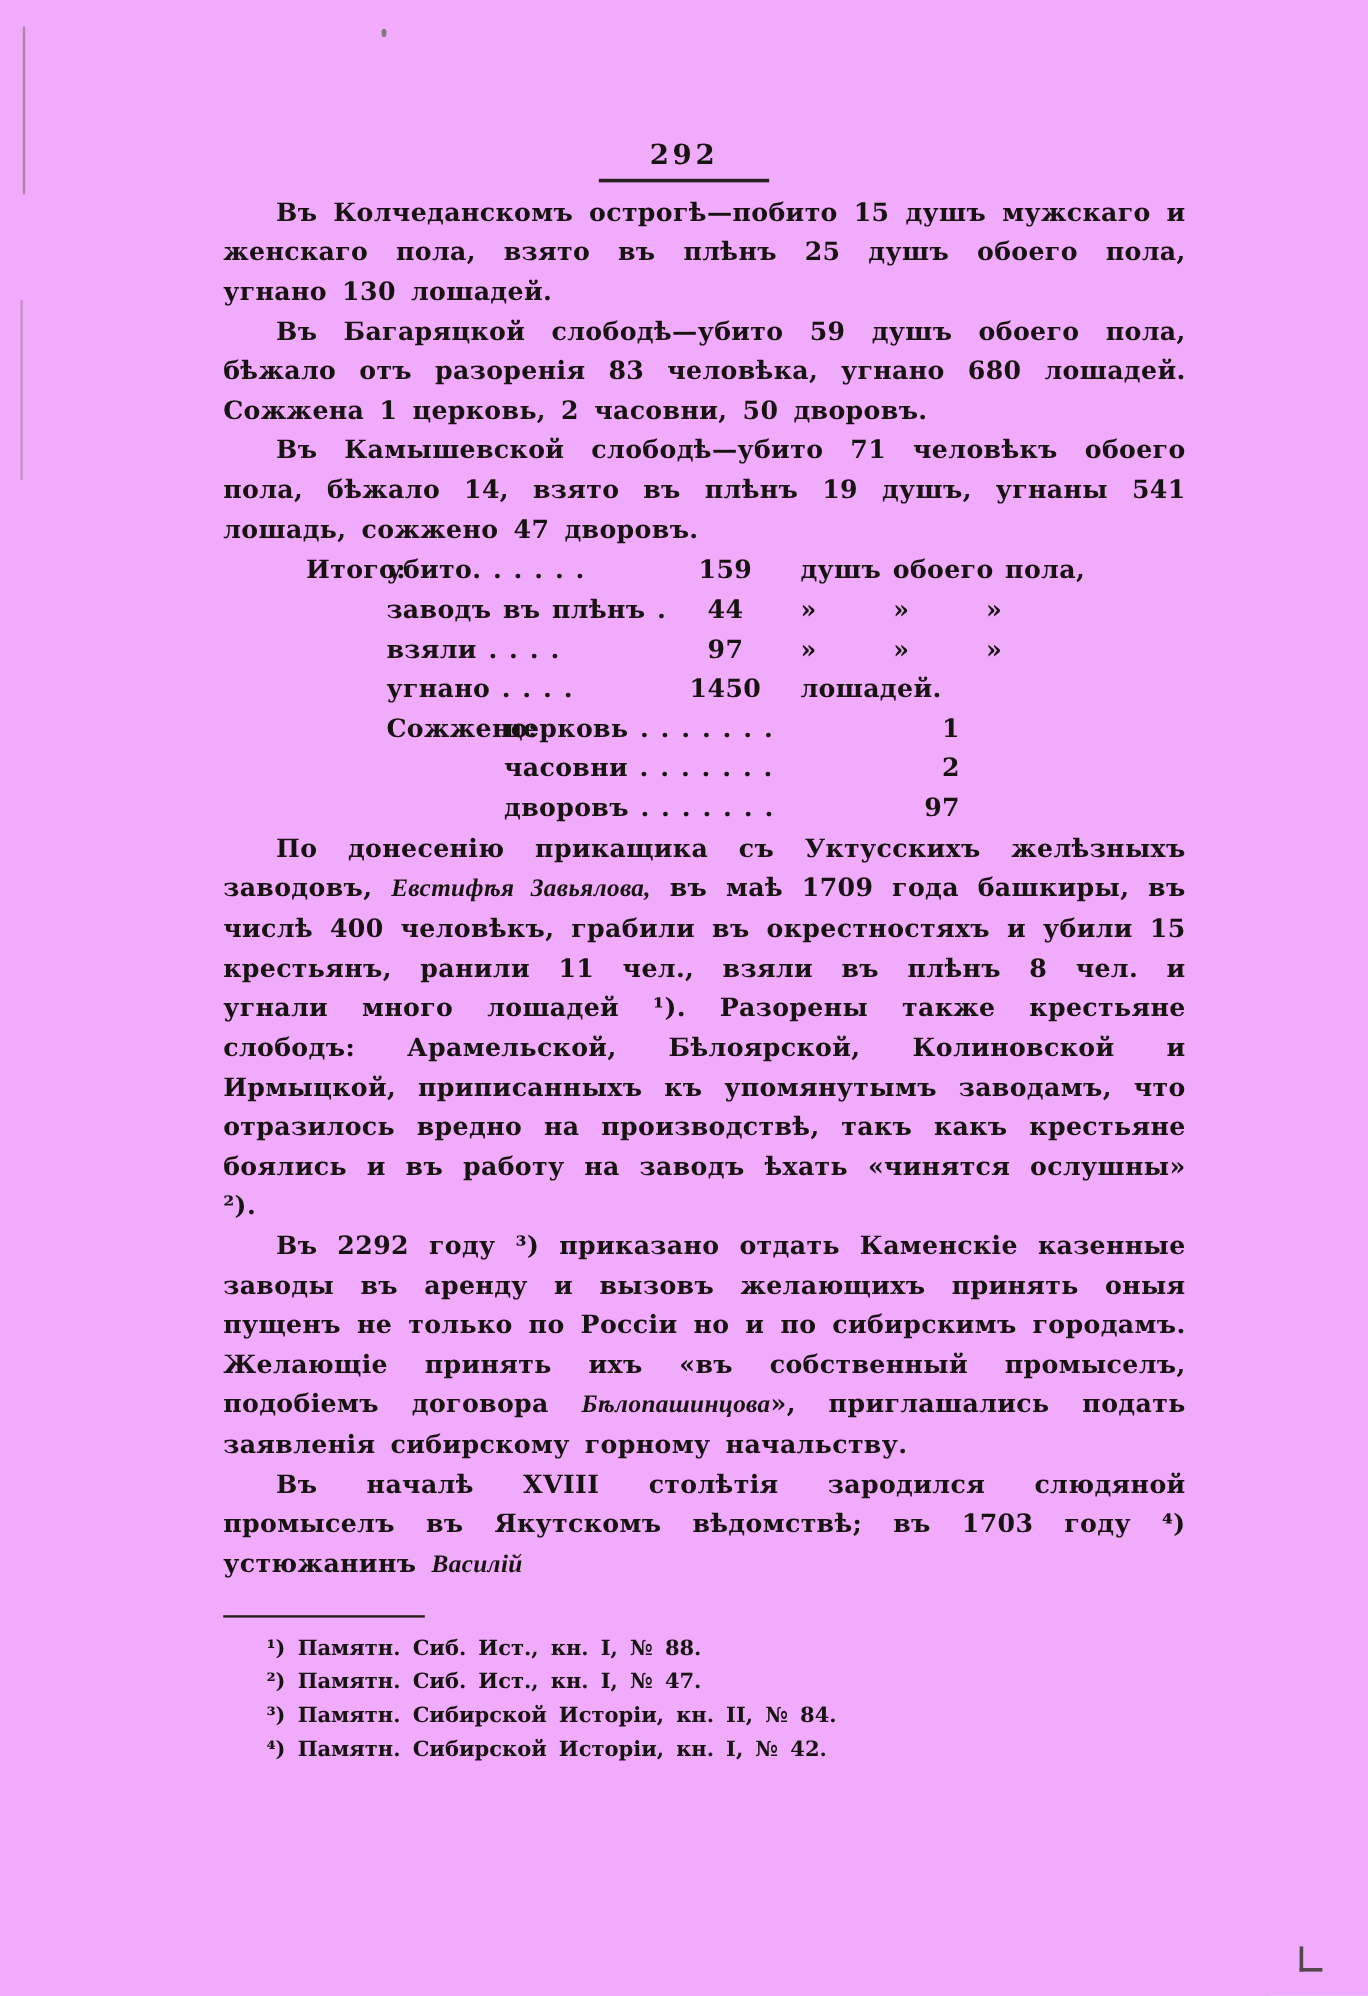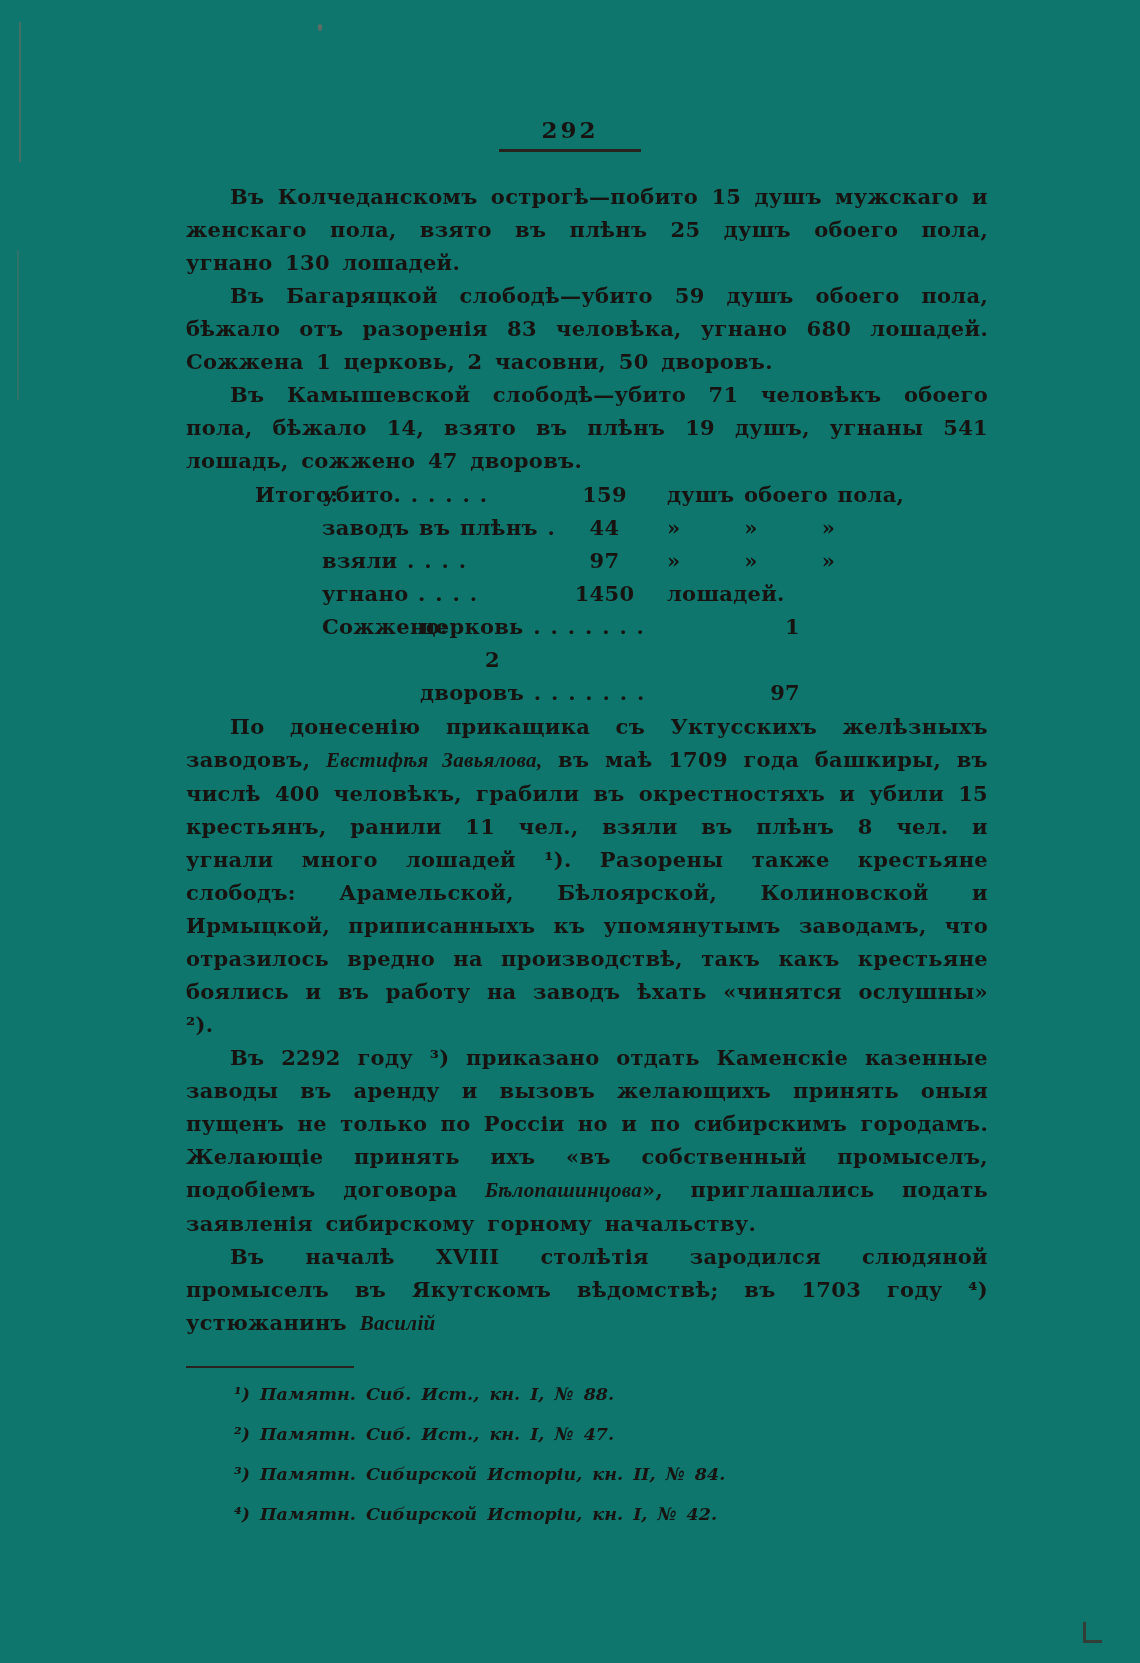--- a/index.html
+++ b/index.html
@@ -5,32 +5,32 @@
   html, body { margin: 0; padding: 0; }
   body {
     width: 1140px; height: 1663px;
     background: #e9e7e2;
     font-family: "DejaVu Serif", serif;
     color: #171310;
   }
   .page {
     position: relative;
     width: 1140px; height: 1663px;
-    background: #0f766e;
+    background: #f0abfc;
     overflow: hidden;
   }
   .pagenum-wrap { text-align: center; padding-top: 116px; }
   .pagenum {
     display: inline-block;
     font-size: 23px; font-weight: bold; letter-spacing: 3px;
     border-bottom: 3px solid #28231e;
     padding: 0 42px 6px 42px;
   }
   .content {
-    margin: 28px 152px 0 186px;
+    margin: 8px 152px 0 186px;
     font-size: 21px; font-weight: bold;
     line-height: 33px;
     text-align: justify;
     word-spacing: 5px;
     letter-spacing: 0.3px;
   }
   p.para { margin: 0; text-indent: 44px; }
   .it { font-style: italic; font-family: Liberation Serif, serif; }
 
   .tally { margin: 1px 0; font-weight: bold; }
@@ -49,21 +49,21 @@
     margin: 26px 0 12px 186px;
     width: 168px; height: 0;
     border-top: 2.5px solid #28231e;
   }
   .footnotes {
     margin: 0 152px 0 222px;
     font-size: 17.5px; font-weight: bold;
     line-height: 28px;
     word-spacing: 4px;
   }
-  .footnotes div { margin: 12px; font-style: italic; }
+  .footnotes div { margin: 0; }
 
   .artifact { position: absolute; background: #6f6a62; }
   .a-left1 { left: 19px; top: 22px;  width: 2px; height: 140px; opacity: .55; }
   .a-left2 { left: 17px; top: 250px; width: 2px; height: 150px; opacity: .35; }
   .a-dot   { left: 318px; top: 24px; width: 4px; height: 7px; border-radius: 2px; opacity: .8; }
   .a-corner {
     left: 1083px; top: 1622px; width: 16px; height: 18px;
     background: transparent;
     border-left: 3px solid #3a352e; border-bottom: 3px solid #3a352e;
     opacity: .85;
@@ -122,20 +122,21 @@
         <span class="t-value">1450</span>
         <span class="t-unit">лошадей.</span>
       </div>
       <div class="tally-row row-g2">
         <span class="t-prefix2">Сожжено:</span>
         <span class="t-item2">церковь . . . . . . .</span>
         <span class="t-value2">1</span>
       </div>
       <div class="tally-row row-g2">
         <span class="t-prefix2"></span>
+        <span class="t-item2">часовни . . . . . . .</span>
         <span class="t-value2">2</span>
       </div>
       <div class="tally-row row-g2">
         <span class="t-prefix2"></span>
         <span class="t-item2">дворовъ . . . . . . .</span>
         <span class="t-value2">97</span>
       </div>
     </div>
 
     <p class="para">

